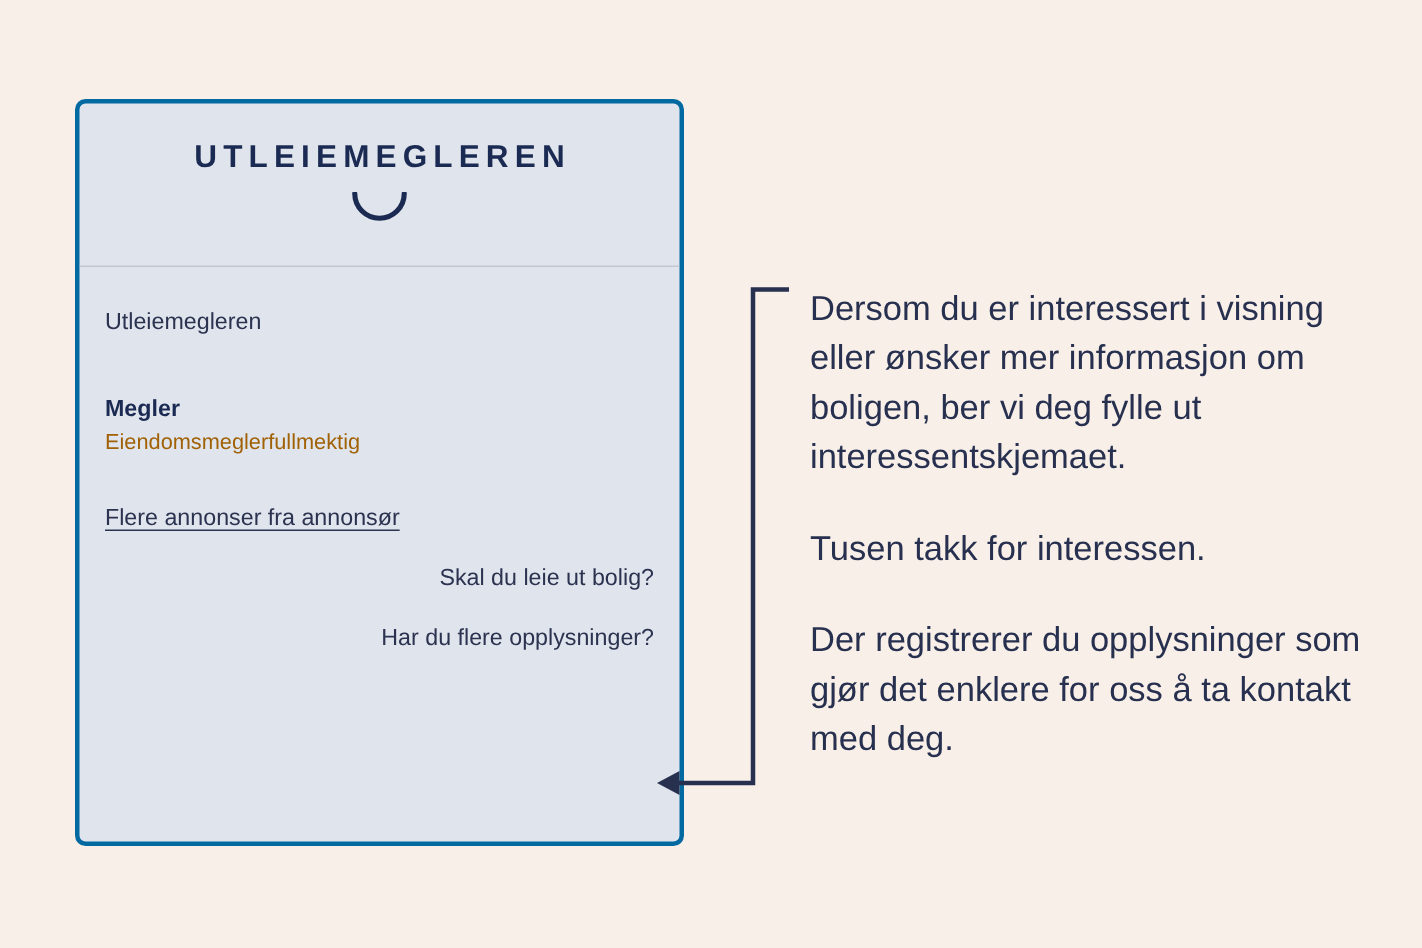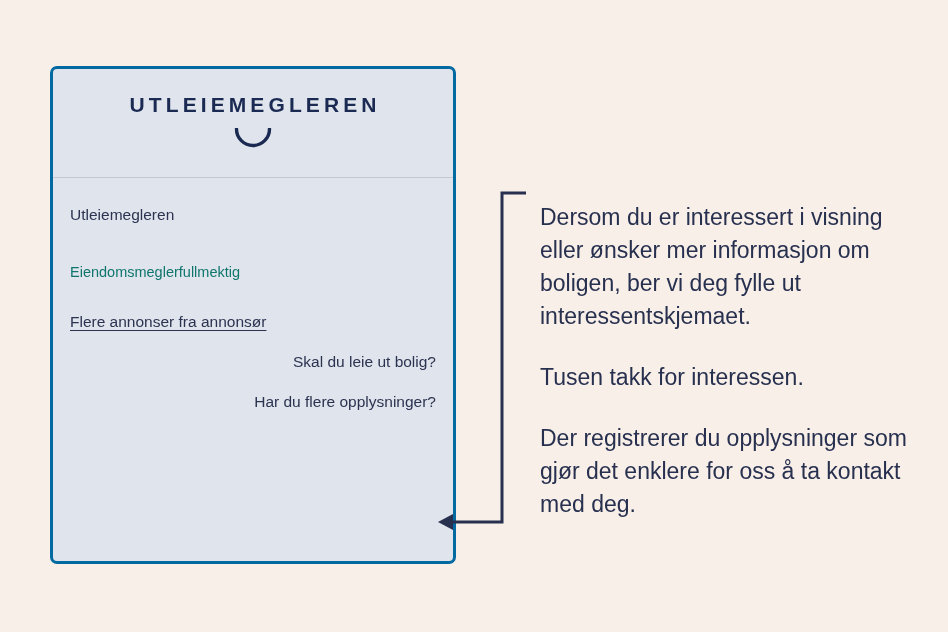--- a/index.html
+++ b/index.html
@@ -75,21 +75,21 @@
     margin-top: 38px;
   }
   .agent-role {
     font-size: 15.5px;
     font-weight: bold;
     color: #1b2a52;
     line-height: 1.25;
   }
   .agent-title {
     font-size: 14.5px;
-    color: #0f766e;
+    color: #a16207;
     line-height: 1.3;
     margin-top: 4px;
   }
   .contact-row {
     margin-top: 13px;
     display: flex;
     align-items: baseline;
   }
   .phone-link {
     font-size: 15.5px;
@@ -139,21 +139,21 @@
     left: 540px;
     top: 185px;
     width: 380px;
     color: #27304f;
     font-family: "Liberation Sans", sans-serif;
     font-size: 23px;
     line-height: 33px;
     font-weight: 400;
   }
   .annotation p {
-    margin: 16px 0 28px 0;
+    margin: 4px 0 28px 0;
   }
   .annotation p:last-child {
     margin-bottom: 0;
   }
 </style>
 </head>
 <body>
 
 <div id="stage">
 
@@ -166,20 +166,21 @@
           <path d="M2.5 1 A 16.5 16.5 0 0 0 35.5 1" fill="none" stroke="#1b2a52" stroke-width="3.4" stroke-linecap="round"></path>
         </svg>
       </div>
     </div>
 
     <div class="card-body">
 
       <div class="org-name">Utleiemegleren</div>
 
       <div class="agent-block">
+        <div class="agent-role">Megler</div>
         <div class="agent-title">Eiendomsmeglerfullmektig</div>
 
       </div>
 
       <span class="more-ads-link">Flere annonser fra annonsør</span>
 
       <span class="secondary-link">Skal du leie ut bolig?</span>
 
       <span class="secondary-link">Har du flere opplysninger?</span>
 

